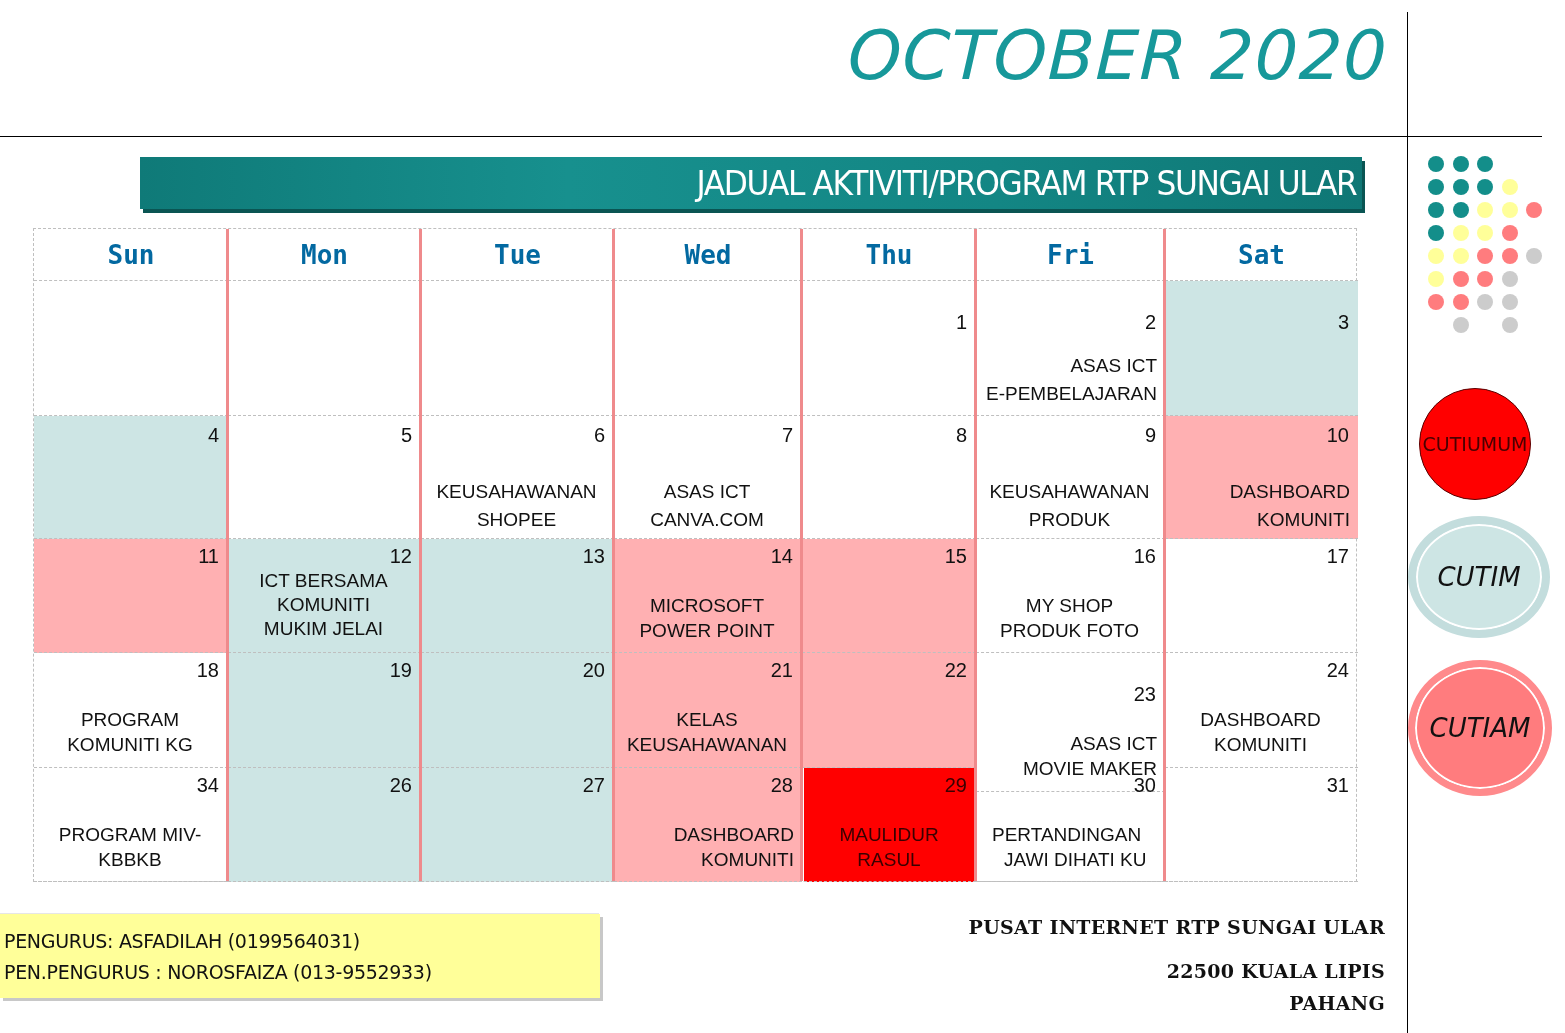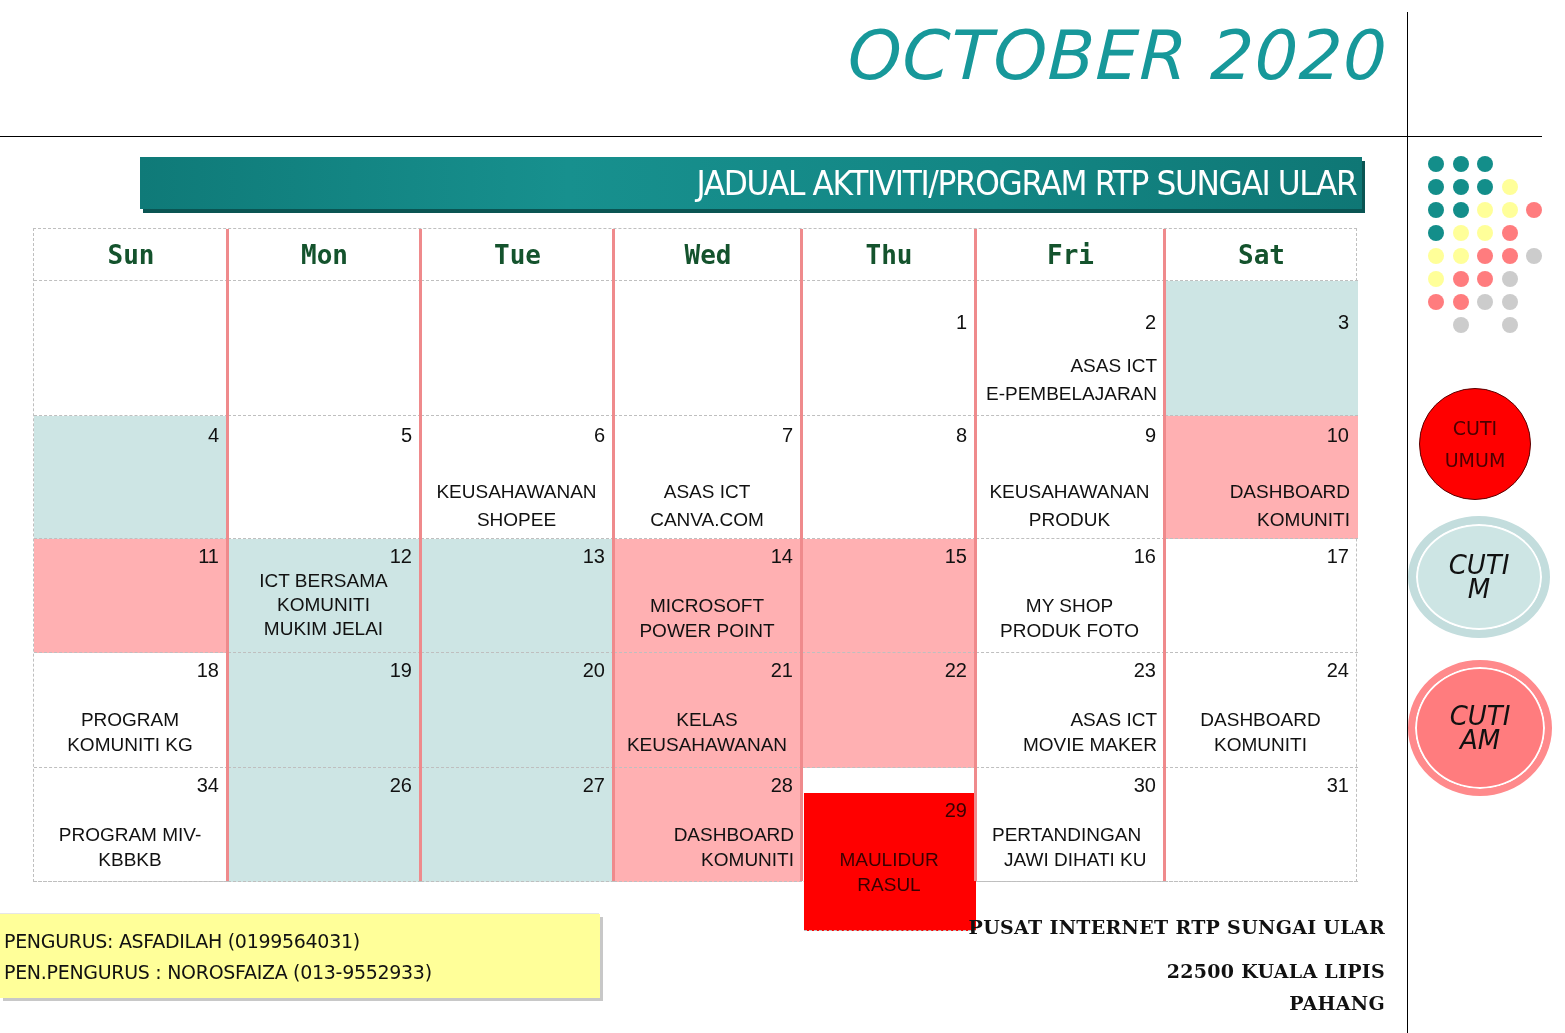--- a/index.html
+++ b/index.html
@@ -25,37 +25,37 @@
     }
     .banner-text {
       position: absolute; right: 6px; top: 6px;
       color: #ffffff; font-family: "DejaVu Sans", sans-serif;
       font-size: 34px; letter-spacing: -1.5px; transform: scaleX(0.92); transform-origin: right center;
       white-space: nowrap;
     }
 
     .grid { position: absolute; left: 33px; top: 228px; width: 1324px; height: 654px; border: 1px dashed #bfbfbf; box-sizing: border-box; }
     .hdr { position: absolute; top: 0; height: 52px; display: flex; align-items: center; justify-content: center;
-      font-family: "DejaVu Sans Mono", monospace; font-weight: bold; color: #14532d; font-size: 26px; border-bottom: 1px dashed #bfbfbf; box-sizing: border-box; }
+      font-family: "DejaVu Sans Mono", monospace; font-weight: bold; color: #0369a1; font-size: 26px; border-bottom: 1px dashed #bfbfbf; box-sizing: border-box; }
     .cell { position: absolute; box-sizing: border-box; border-bottom: 1px dashed #bfbfbf; }
     .cell .num { position: absolute; right: 9px; top: 4px; font-size: 20px; color: #111; font-family: "Liberation Sans", sans-serif; }
     .cell .evt { position: absolute; left: 4px; right: 6px; font-size: 19px; line-height: 25px; color: #111; text-transform: uppercase; white-space: nowrap; }
     .evt.center { text-align: center; }
     .evt.right { text-align: right; }
     .divider { position: absolute; top: 0; width: 3px; height: 652px; background: #ef8a8c; }
 
     .bg-teal { background: #cde5e4; }
     .bg-pink { background: #ffb0b2; }
     .bg-red { background: #ff0000; }
     .bg-red .num, .bg-red .evt { color: #3a0000; }
 
     .dots { position: absolute; left: 1420px; top: 150px; width: 130px; height: 190px; }
     .dot { position: absolute; width: 16px; height: 16px; border-radius: 50%; }
 
-    .legend { position: absolute; border-radius: 50%; display: flex; flex-direction: column; align-items: center; justify-content: center; box-sizing: border-box; text-align: center; }
+    .legend { position: absolute; border-radius: 50%; display: flex; flex-direction: row; align-items: center; justify-content: center; box-sizing: border-box; text-align: center; }
     .legend span { display: block; }
     .leg-umum { left: 1419px; top: 388px; width: 112px; height: 112px; background: #ff0000; border: 1px solid #5a0000; color: #4a0000; font-family: "DejaVu Sans", sans-serif; font-size: 19px; line-height: 32px; }
     .leg-m { left: 1408px; top: 516px; width: 142px; height: 122px; background: #cde5e4; border: 8px solid #c3dddd; box-shadow: inset 0 0 0 2px #ffffff; color: #111; font-family: "DejaVu Sans", sans-serif; font-size: 26px; line-height: 24px; font-style: italic; }
     .leg-am { left: 1408px; top: 660px; width: 144px; height: 136px; background: #ff7c7e; border: 7px solid #ff8a8c; box-shadow: inset 0 0 0 2px #ffffff; color: #111; font-family: "DejaVu Sans", sans-serif; font-size: 26px; line-height: 24px; font-style: italic; }
 
     .contact-box {
       position: absolute; left: 0; top: 914px; width: 600px; height: 84px;
       background: #ffff99; box-shadow: 3px 3px 0 #c8c8c8, -1px -1px 0 #e6e6e6;
       font-family: "DejaVu Sans", sans-serif; font-size: 19px; color: #111;
       padding: 12px 0 0 4px; box-sizing: border-box; line-height: 31px; letter-spacing: -0.3px;
@@ -170,21 +170,21 @@
     <div class="num" style="top:6px">20</div>
   </div>
   <div class="cell bg-pink" style="left:580px;top:424px;width:188px;height:115px">
     <div class="num" style="top:6px">21</div>
     <div class="evt center" style="top:54px">KELAS</div>
     <div class="evt center" style="top:79px">KEUSAHAWANAN</div>
   </div>
   <div class="cell bg-pink" style="left:768px;top:424px;width:174px;height:115px">
     <div class="num" style="top:6px">22</div>
   </div>
-  <div class="cell" style="left:942px;top:424px;width:189px;height:115px">
+  <div class="cell" style="left:942px;top:448px;width:189px;height:115px">
     <div class="num" style="top:6px">23</div>
     <div class="evt right" style="top:54px;right:8px">ASAS ICT</div>
     <div class="evt right" style="top:79px;right:8px">MOVIE MAKER</div>
   </div>
   <div class="cell" style="left:1131px;top:424px;width:193px;height:115px">
     <div class="num" style="top:6px">24</div>
     <div class="evt center" style="top:54px">DASHBOARD</div>
     <div class="evt center" style="top:79px">KOMUNITI</div>
   </div>
 
@@ -197,21 +197,21 @@
     <div class="num" style="top:6px">26</div>
   </div>
   <div class="cell bg-teal" style="left:387px;top:539px;width:193px;height:114px">
     <div class="num" style="top:6px">27</div>
   </div>
   <div class="cell bg-pink" style="left:580px;top:539px;width:188px;height:114px">
     <div class="num" style="top:6px">28</div>
     <div class="evt right" style="top:54px;right:8px">DASHBOARD</div>
     <div class="evt right" style="top:79px;right:8px">KOMUNITI</div>
   </div>
-  <div class="cell bg-red" style="left:770px;top:564px;width:172px;height:138px">
+  <div class="cell bg-red" style="left:770px;top:539px;width:172px;height:114px">
     <div class="num" style="top:6px">29</div>
     <div class="evt center" style="top:54px">MAULIDUR</div>
     <div class="evt center" style="top:79px">RASUL</div>
   </div>
   <div class="cell" style="left:942px;top:539px;width:189px;height:114px">
     <div class="num" style="top:6px">30</div>
     <div class="evt" style="top:54px;left:16px">PERTANDINGAN</div>
     <div class="evt" style="top:79px;left:28px">JAWI DIHATI KU</div>
   </div>
   <div class="cell" style="left:1131px;top:539px;width:193px;height:114px">

